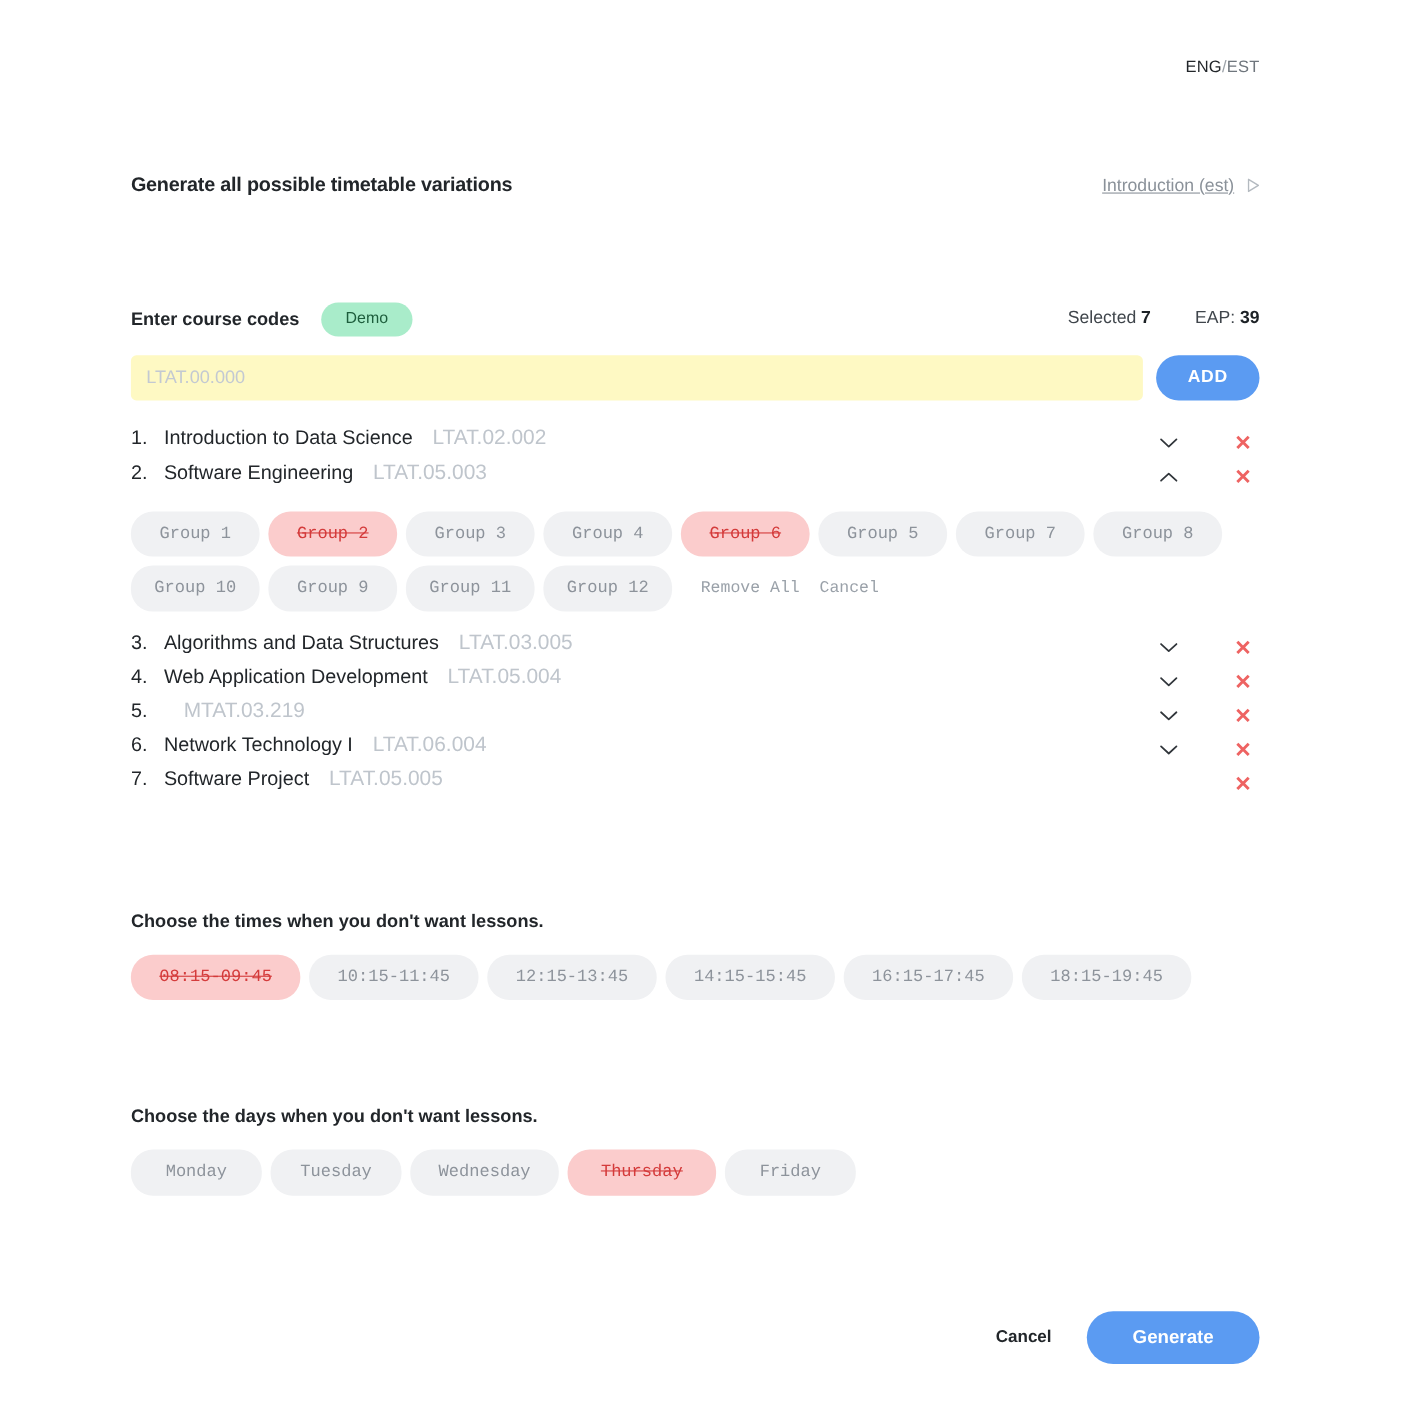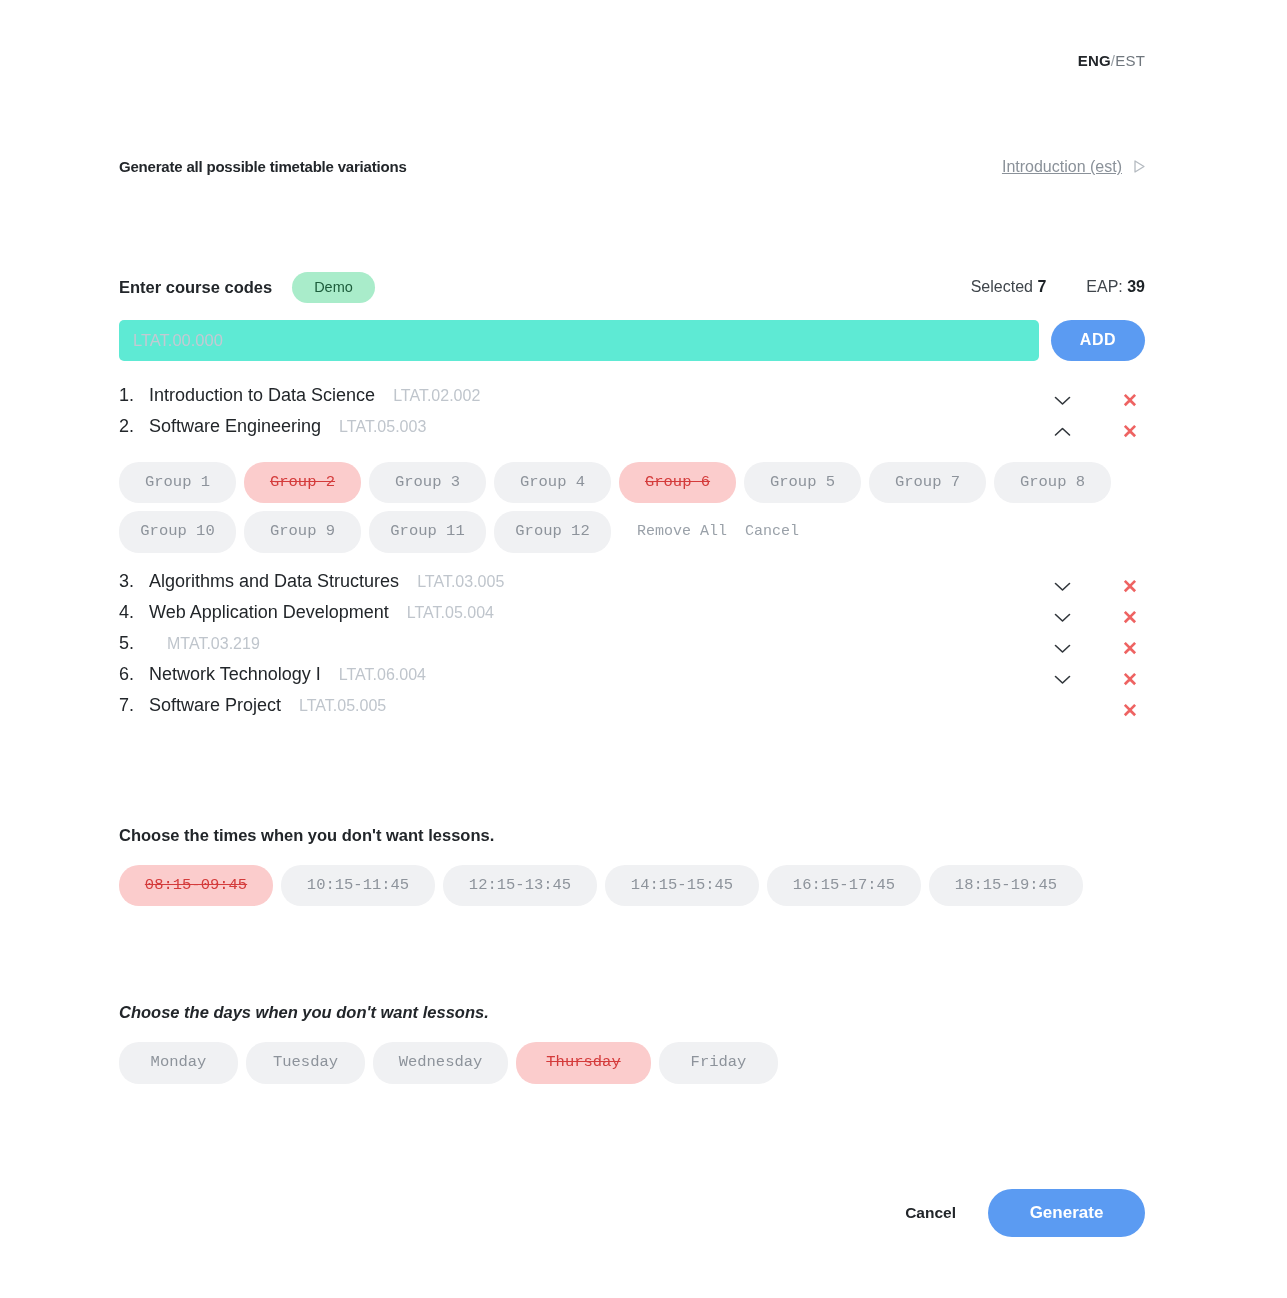--- a/index.html
+++ b/index.html
@@ -17,41 +17,41 @@
   .page { position: relative; width: 1287px; height: 1298px; }
 
   
   .lang {
     position: absolute;
     top: 52px;
     right: 142px;
     font-size: 15px;
     letter-spacing: 0.2px;
   }
-  .lang .eng { font-weight: bold; color: #22262a; }
+  .lang .eng { font-weight: normal; color: #22262a; }
   .lang .sep { color: #9aa0a6; }
   .lang .est { color: #6f767d; text-align: center; }
 
   
   .content {
     position: absolute;
     left: 119px;
     top: 0;
     width: 1026px;
   }
 
   
   .title-row {
     display: flex;
     align-items: baseline;
     justify-content: space-between;
     margin-top: 158px;
   }
   .page-title {
-    font-size: 15px;
+    font-size: 18px;
     font-weight: bold;
     color: #22262a;
     letter-spacing: -0.2px;
   }
   .intro-link {
     display: flex;
     align-items: center;
     gap: 12px;
     color: #8a9199;
     font-size: 16px;
@@ -82,21 +82,21 @@
   
   .input-row {
     display: flex;
     align-items: center;
     gap: 12px;
     margin-top: 17px;
   }
   .code-input {
     flex: 1;
     height: 41px;
-    background: #5eead4;
+    background: #fef9c3;
     border: none;
     border-radius: 5px;
     padding: 0 14px;
     font-size: 16.5px;
     font-family: "Liberation Sans", sans-serif;
     color: #3f454b;
     outline: none;
   }
   .code-input::placeholder { color: #c3c9d2; }
   .add-btn {
@@ -115,21 +115,21 @@
 
   
   .course-list { margin-top: 24px; }
   .course-row {
     display: flex;
     align-items: baseline;
     height: 31px;
   }
   .course-num { width: 30px; font-size: 18px; color: #22262a; }
   .course-name { font-size: 18px; color: #22262a; }
-  .course-code { font-size: 16px; color: #bfc5cc; margin-left: 18px; }
+  .course-code { font-size: 19px; color: #bfc5cc; margin-left: 18px; }
   .row-spacer { flex: 1; }
   .chevron {
     width: 30px;
     text-align: center;
     color: #31363b;
     font-size: 15px;
     line-height: 1;
     align-self: center;
     cursor: pointer;
   }
@@ -183,21 +183,21 @@
     cursor: pointer;
   }
 
   
   .section-title {
     font-size: 16.5px;
     font-weight: bold;
     color: #22262a;
   }
   .times-title { margin-top: 100px; }
-  .days-title { margin-top: 93px; font-style: italic; }
+  .days-title { margin-top: 93px; }
 
   .times-row { margin-top: 16px; }
   .chip.time { width: 154px; }
   .days-row { margin-top: 16px; }
   .chip.day { width: 119px; }
   .chip.day.w { width: 135px; }
 
   
   .footer {
     display: flex;

